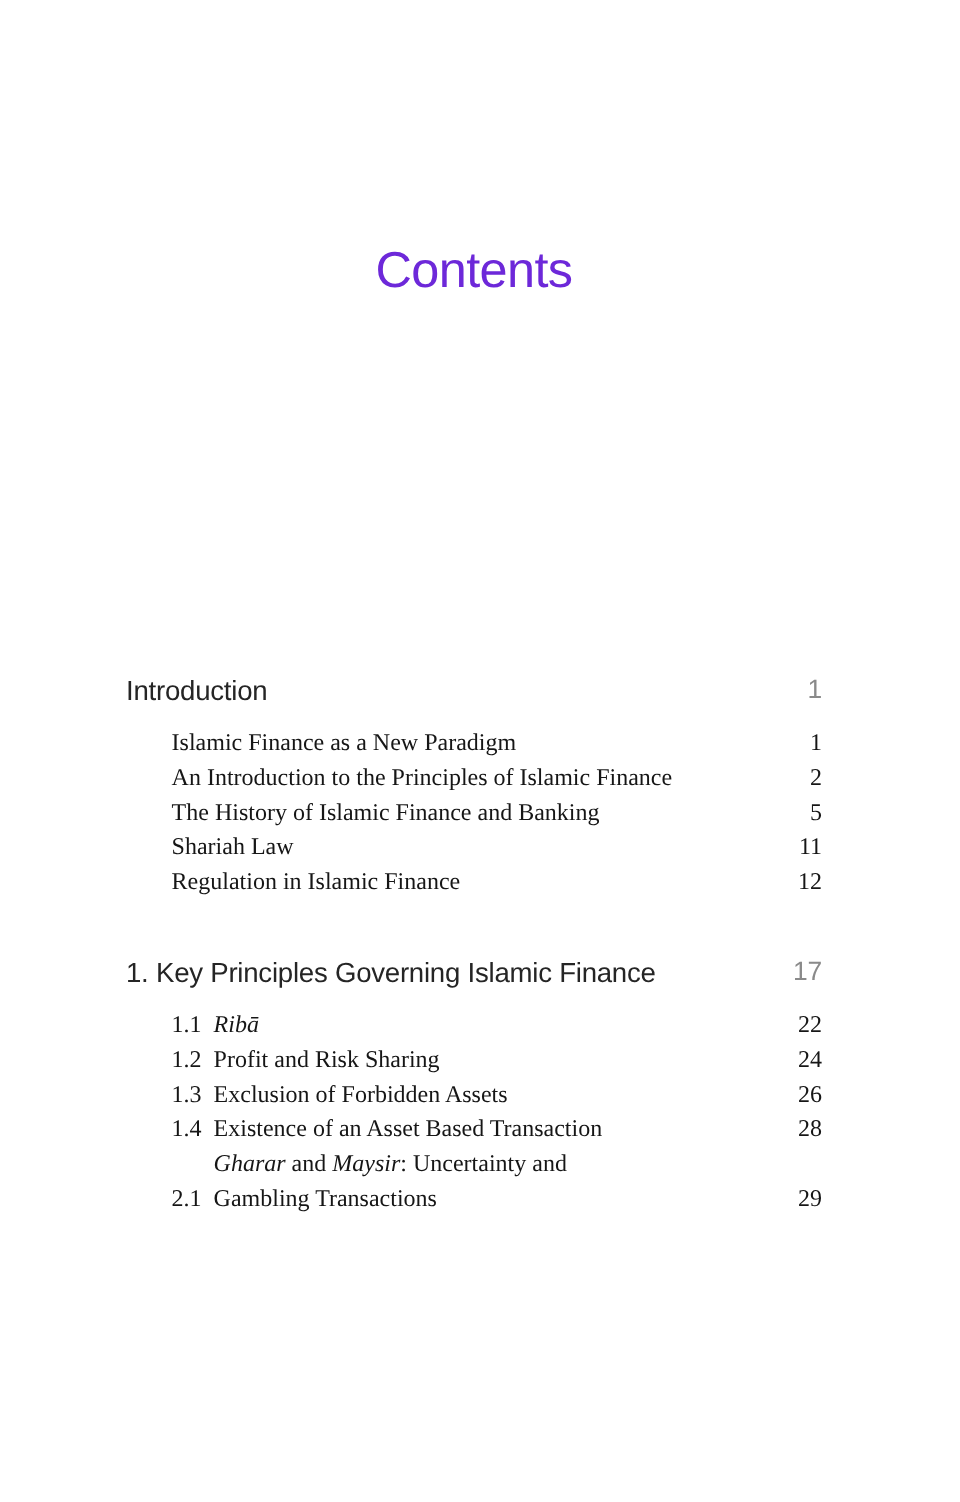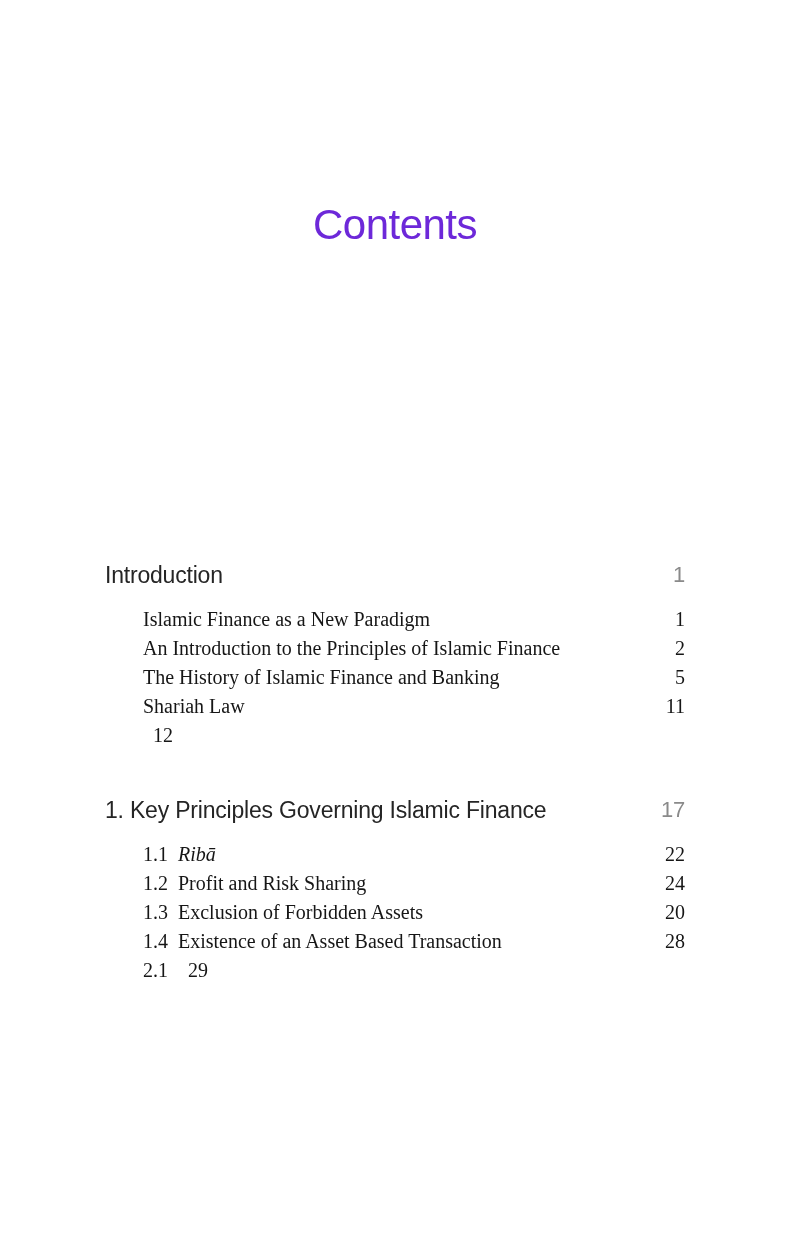--- a/index.html
+++ b/index.html
@@ -108,20 +108,23 @@
             </span>
             <span class="item-page">5</span>
           </div>
           <div class="item-row">
             <span class="item-text">
               <span class="line"><span>Shariah Law</span></span>
             </span>
             <span class="item-page">11</span>
           </div>
           <div class="item-row">
+            <span class="item-text">
+              <span class="line"><span>Regulation in Islamic Finance</span></span>
+            </span>
             <span class="item-page">12</span>
           </div>
         </div>
       </div>
       <div class="section s1">
         <div class="heading-row">
           <span>1. Key Principles Governing Islamic Finance</span>
           <span class="heading-page">17</span>
         </div>
         <div class="items">
@@ -137,29 +140,33 @@
             <span class="item-text">
               <span class="line"><span>Profit and Risk Sharing</span></span>
             </span>
             <span class="item-page">24</span>
           </div>
           <div class="item-row">
             <span class="item-num">1.3</span>
             <span class="item-text">
               <span class="line"><span>Exclusion of Forbidden Assets</span></span>
             </span>
-            <span class="item-page">20</span>
+            <span class="item-page">26</span>
           </div>
           <div class="item-row">
             <span class="item-num">1.4</span>
             <span class="item-text">
               <span class="line"><span>Existence of an Asset Based Transaction</span></span>
             </span>
             <span class="item-page">28</span>
           </div>
           <div class="item-row">
             <span class="item-num">2.1</span>
+            <span class="item-text">
+              <span class="line"><i>Gharar</i><span> and </span><i>Maysir</i><span>: Uncertainty and</span></span>
+              <span class="line"><span>Gambling Transactions</span></span>
+            </span>
             <span class="item-page">29</span>
           </div>
         </div>
       </div>
     </div>
 </div>
 
 </body></html>

